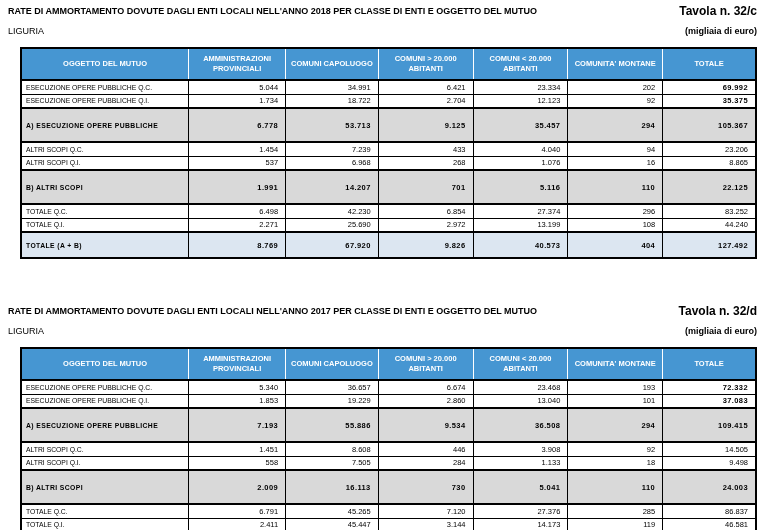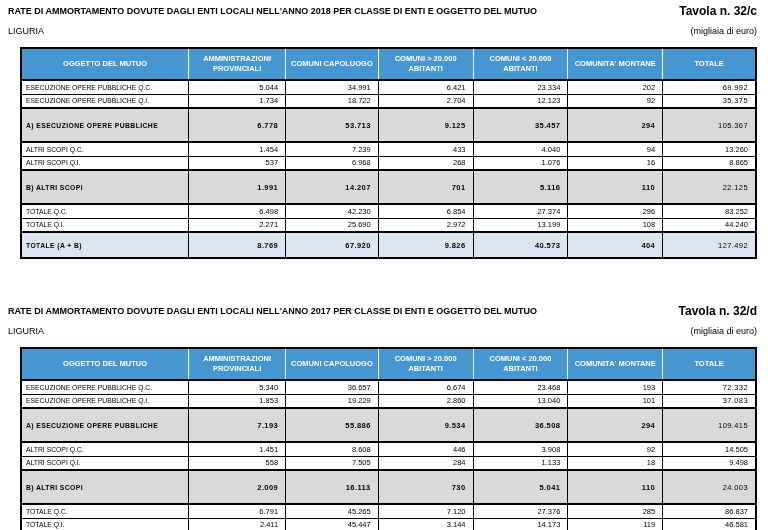--- a/index.html
+++ b/index.html
@@ -7,21 +7,21 @@
   body { font-family: "Liberation Sans", sans-serif; color: #000; }
 
   .sheet { position: relative; width: 768px; height: 530px; padding: 5px 11px 0 8px; }
 
   .title-row { display: flex; justify-content: space-between; align-items: center; margin-bottom: 8px; }
   .table-title { font-size: 9px; font-weight: 700; line-height: 12px; }
   .tavola-ref { font-size: 12px; font-weight: 700; line-height: 12px; white-space: nowrap; }
 
   .region-row { display: flex; justify-content: space-between; align-items: baseline; margin-bottom: 10px; }
   .region-label { font-size: 9px; font-weight: 400; line-height: 12px; }
-  .unit-label { font-size: 9px; font-weight: 400; line-height: 12px; }
+  .unit-label { font-size: 9px; font-weight: 700; line-height: 12px; }
 
   .table-wrap { padding-left: 12px; }
 
   table.data-table {
     width: 737px;
     border-collapse: collapse;
     border: 2px solid var(--border, #000);
     table-layout: fixed;
   }
 
@@ -60,21 +60,21 @@
     border-bottom: 2px solid var(--border, #000);
     letter-spacing: 0.4px;
   }
   tr.row-total td {
     height: 26px;
     background: var(--total-bg, #DCE6F1);
     font-weight: 700;
     border-top: 2px solid var(--border, #000);
     letter-spacing: 0.4px;
   }
-  tr.bt td.totcol { font-weight: 400; letter-spacing: 0.4px; margin-top: 26px; }
+  tr.bt td.totcol { font-weight: 700; letter-spacing: 0.4px; margin-top: 26px; }
 
   .section-2 { margin-top: 46px; }
 </style>
 </head>
 <body>
 
 <div class="sheet">
 
   <div class="section section-1">
     <div class="title-row">
@@ -135,21 +135,21 @@
               <td class="num">294</td>
               <td class="num totcol">105.367</td>
             </tr>
             <tr class="row-data">
               <td class="label">ALTRI SCOPI Q.C.</td>
               <td class="num">1.454</td>
               <td class="num">7.239</td>
               <td class="num">433</td>
               <td class="num">4.040</td>
               <td class="num">94</td>
-              <td class="num totcol">13.260</td>
+              <td class="num totcol">23.206</td>
             </tr>
             <tr class="row-data">
               <td class="label">ALTRI SCOPI Q.I.</td>
               <td class="num">537</td>
               <td class="num">6.968</td>
               <td class="num">268</td>
               <td class="num">1.076</td>
               <td class="num">16</td>
               <td class="num totcol">8.865</td>
             </tr>

